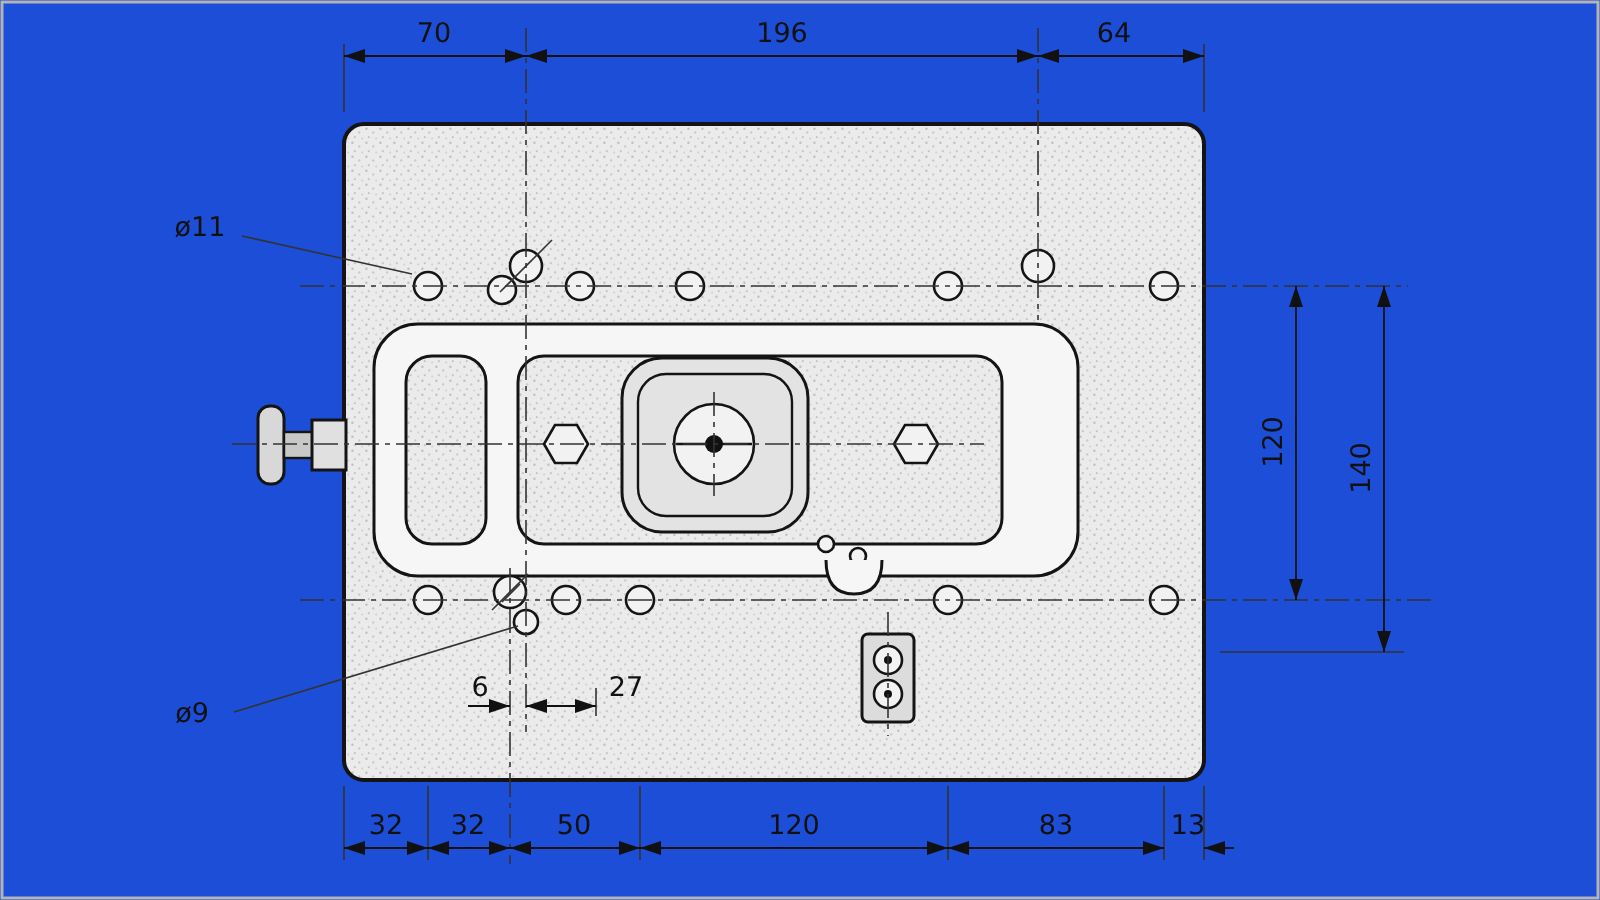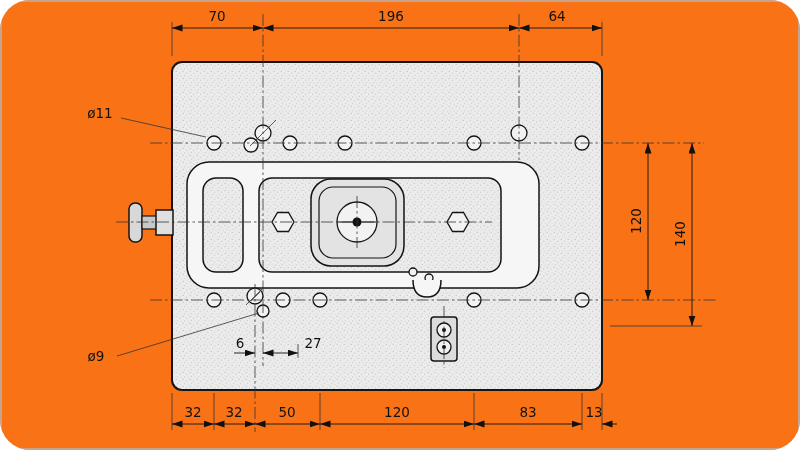--- a/index.html
+++ b/index.html
@@ -1,16 +1,16 @@
 <!DOCTYPE html>
 <html><head>
 <meta charset="utf-8">
 <style>
   html,body{margin:0;padding:0;background:#fff;}
-  .stage{width:800px;height:450px;position:relative;background:#f97316;overflow:hidden;border-radius:30px;}
+  .stage{width:800px;height:450px;position:relative;background:#1d4ed8;overflow:hidden;}
   svg{display:block;}
   text{font-family:"DejaVu Sans","Liberation Sans",sans-serif;font-size:13.5px;fill:#111;}
   .rot{font-size:13.5px;}
   .outline{stroke:#141414;stroke-width:2;fill:url(#stip);}
   .feat{stroke:#141414;stroke-width:1.5;}
   .feat2{stroke:#141414;stroke-width:1.2;}
   .hole{stroke:#141414;stroke-width:1.3;fill:#f2f2f2;}
   .cl{stroke:#333;stroke-width:0.8;fill:none;stroke-dasharray:12 3 2.5 3;}
   .xl{stroke:#333;stroke-width:0.8;fill:none;}
   .dl{stroke:#111;stroke-width:0.9;fill:none;}

